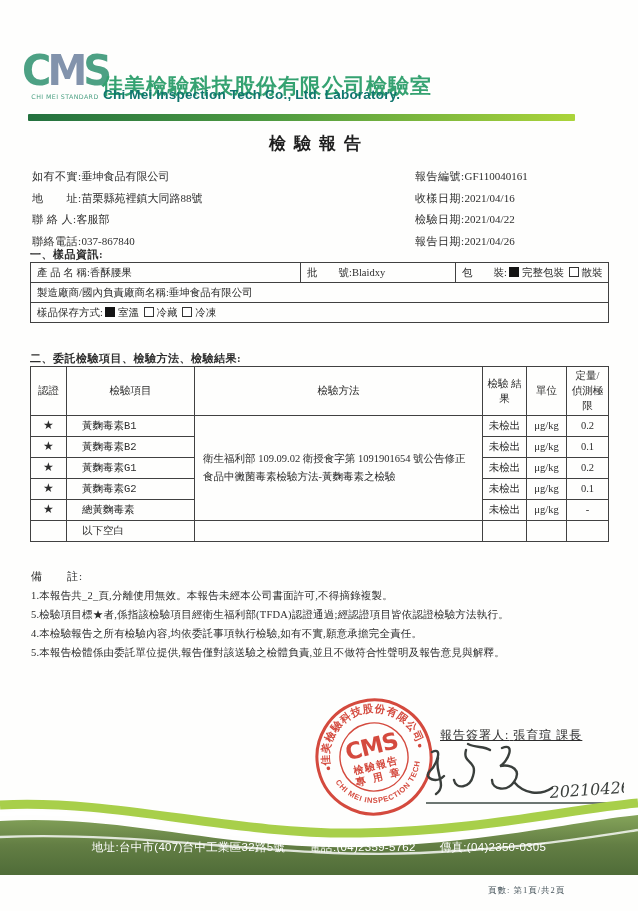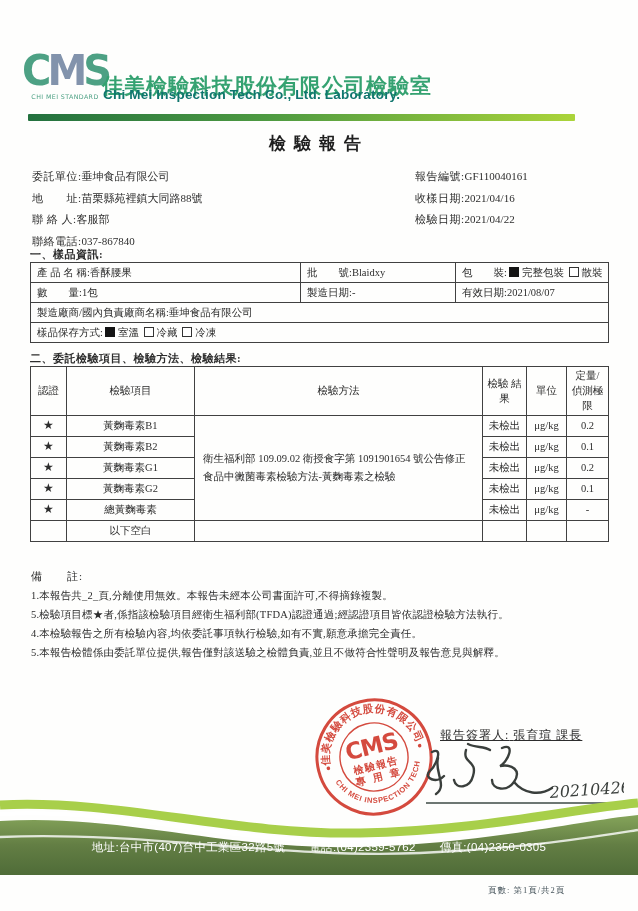--- a/index.html
+++ b/index.html
@@ -39,21 +39,21 @@
   
   table { border-collapse:collapse; table-layout:fixed; position:absolute; left:30px;
     font-size:10.5px; color:#2d2d2d; }
   .t1 { top:262px; width:578px; }
   .t1 td { border:1px solid #414141; height:20px; padding:1px 6px; white-space:nowrap; overflow:hidden;margin-top:8px; }
   .t1, .t2 { border:1.6px solid #2e2e2e; }
   .t2 { top:366px; width:578px; text-align:center; }
   .t2 th, .t2 td { border:1px solid #414141; padding:1px 4px; }
   .t2 th { font-weight:normal; height:36px; line-height:1.45; }
   .t2 td { height:21px; }
-  .t2 .cell-item { text-align:center; padding-left:4px; white-space:nowrap; }
+  .t2 .cell-item { text-align:left; padding-left:15px; white-space:nowrap;font-family:Liberation Mono, monospace; }
   .t2 .cell-method { text-align:left; padding:2px 8px; line-height:1.65;margin-top:29px; }
   .t2 .star { font-size:12px; }
 
   
   .cb { display:inline-block; width:10px; height:10px; border:1px solid #333;
     vertical-align:-1px; margin:0 3px 0 2px; background:#fff; }
   .cb.checked { background:#141414; border-color:#141414; }
 
   
   .notes { position:absolute; left:31px; top:566px; width:578px; }
@@ -87,48 +87,44 @@
     </div>
     <div class="logo-tagline">CHI MEI STANDARD</div>
   </div>
   <div class="company-zh">佳美檢驗科技股份有限公司檢驗室</div>
   <div class="company-en">Chi Mei Inspection Tech Co., Ltd. Laboratory.</div>
   <div class="header-bar"></div>
 
   <div class="report-title">檢驗報告</div>
 
   <div class="info-left">
-    <div class="info-line"><span class="lbl">委託單位:</span><span>垂坤食品有限公司</span></div>
+    <div class="info-line"><span class="lbl">如有不實:</span><span>垂坤食品有限公司</span></div>
     <div class="info-line"><span class="lbl">地　　址:</span><span>苗栗縣苑裡鎮大同路88號</span></div>
     <div class="info-line"><span class="lbl">聯 絡 人:</span><span>客服部</span></div>
     <div class="info-line"><span class="lbl">聯絡電話:</span><span>037-867840</span></div>
   </div>
   <div class="info-right">
     <div class="info-line"><span class="lbl">報告編號:</span><span>GF110040161</span></div>
     <div class="info-line"><span class="lbl">收樣日期:</span><span>2021/04/16</span></div>
     <div class="info-line"><span class="lbl">檢驗日期:</span><span>2021/04/22</span></div>
+    <div class="info-line"><span class="lbl">報告日期:</span><span>2021/04/26</span></div>
   </div>
 
   <div class="sec-heading sec1">一、樣品資訊:</div>
   <table class="t1">
     <colgroup>
         <col style="width:270px">
         <col style="width:155px">
         <col style="width:153px">
       </colgroup>
     <tbody>
         <tr>
       <td><span>產 品 名 稱:</span><span>香酥腰果</span></td>
       <td><span>批　　號:</span><span>Blaidxy</span></td>
       <td><span>包　　裝:</span><span class="cb checked"></span><span>完整包裝</span> <span class="cb"></span><span>散裝</span></td>
-    </tr>
-    <tr>
-      <td><span>數　　量:</span><span>1包</span></td>
-      <td><span>製造日期:</span><span>-</span></td>
-      <td><span>有效日期:</span><span>2021/08/07</span></td>
     </tr>
     <tr>
       <td colspan="3"><span>製造廠商/國內負責廠商名稱:</span><span>垂坤食品有限公司</span></td>
     </tr>
     <tr>
       <td colspan="3"><span>樣品保存方式:</span><span class="cb checked"></span><span>室溫</span> <span class="cb"></span><span>冷藏</span> <span class="cb"></span><span>冷凍</span></td>
     </tr>
   </tbody>
     </table>
 

